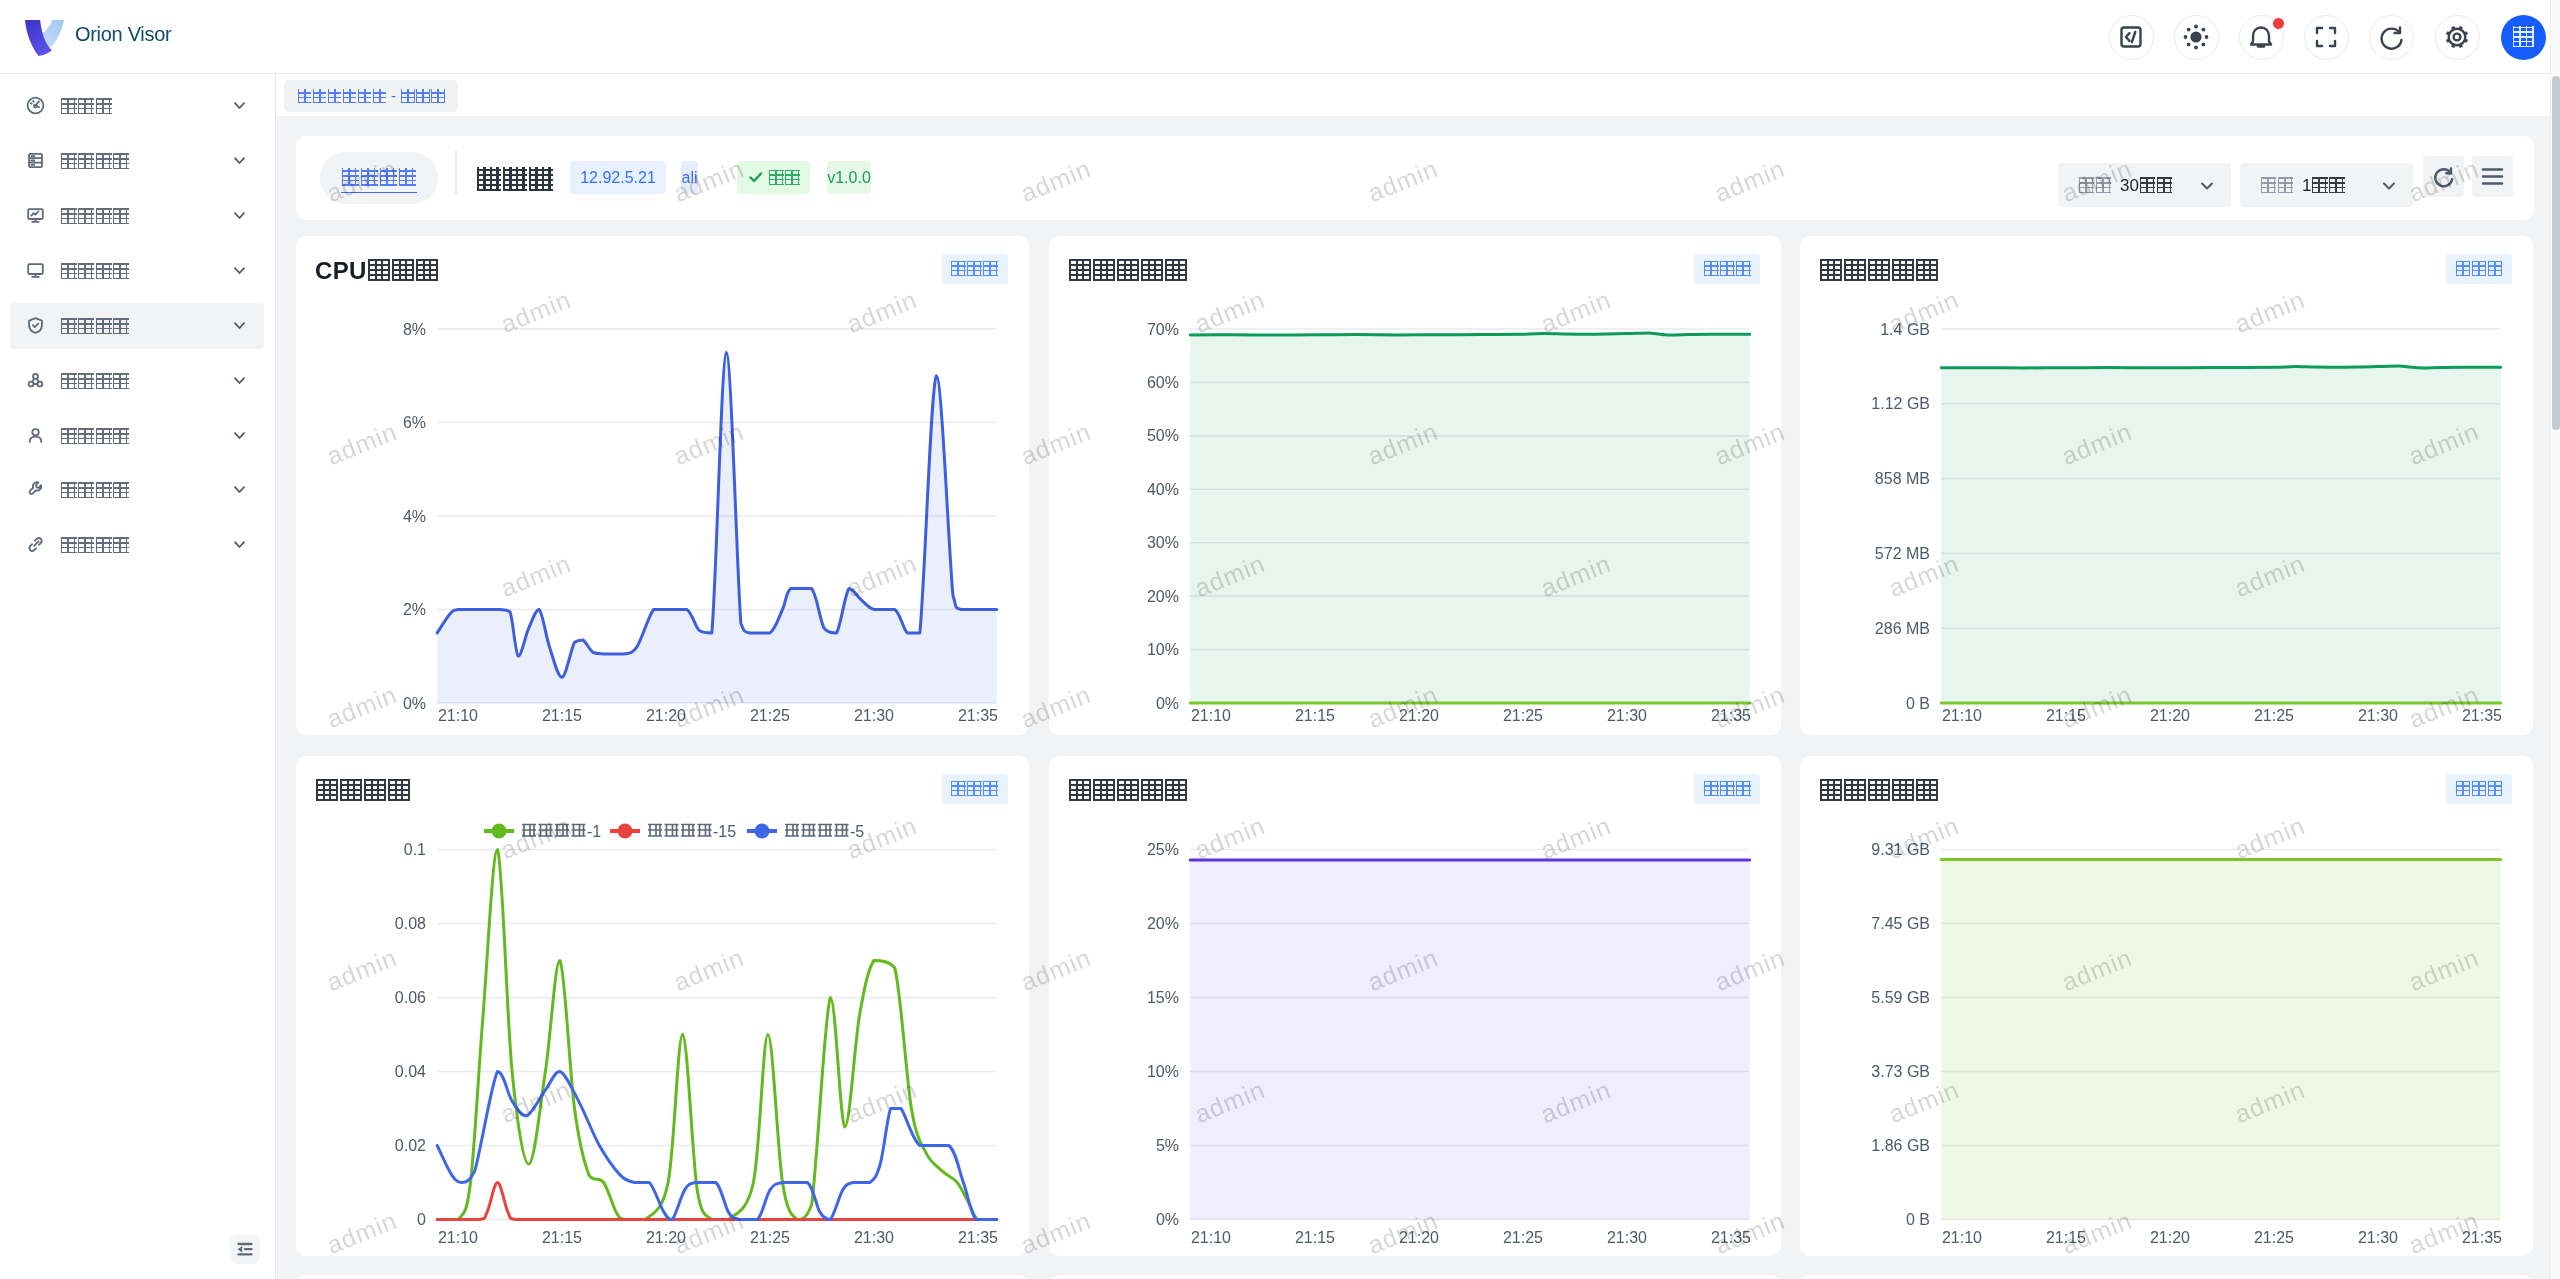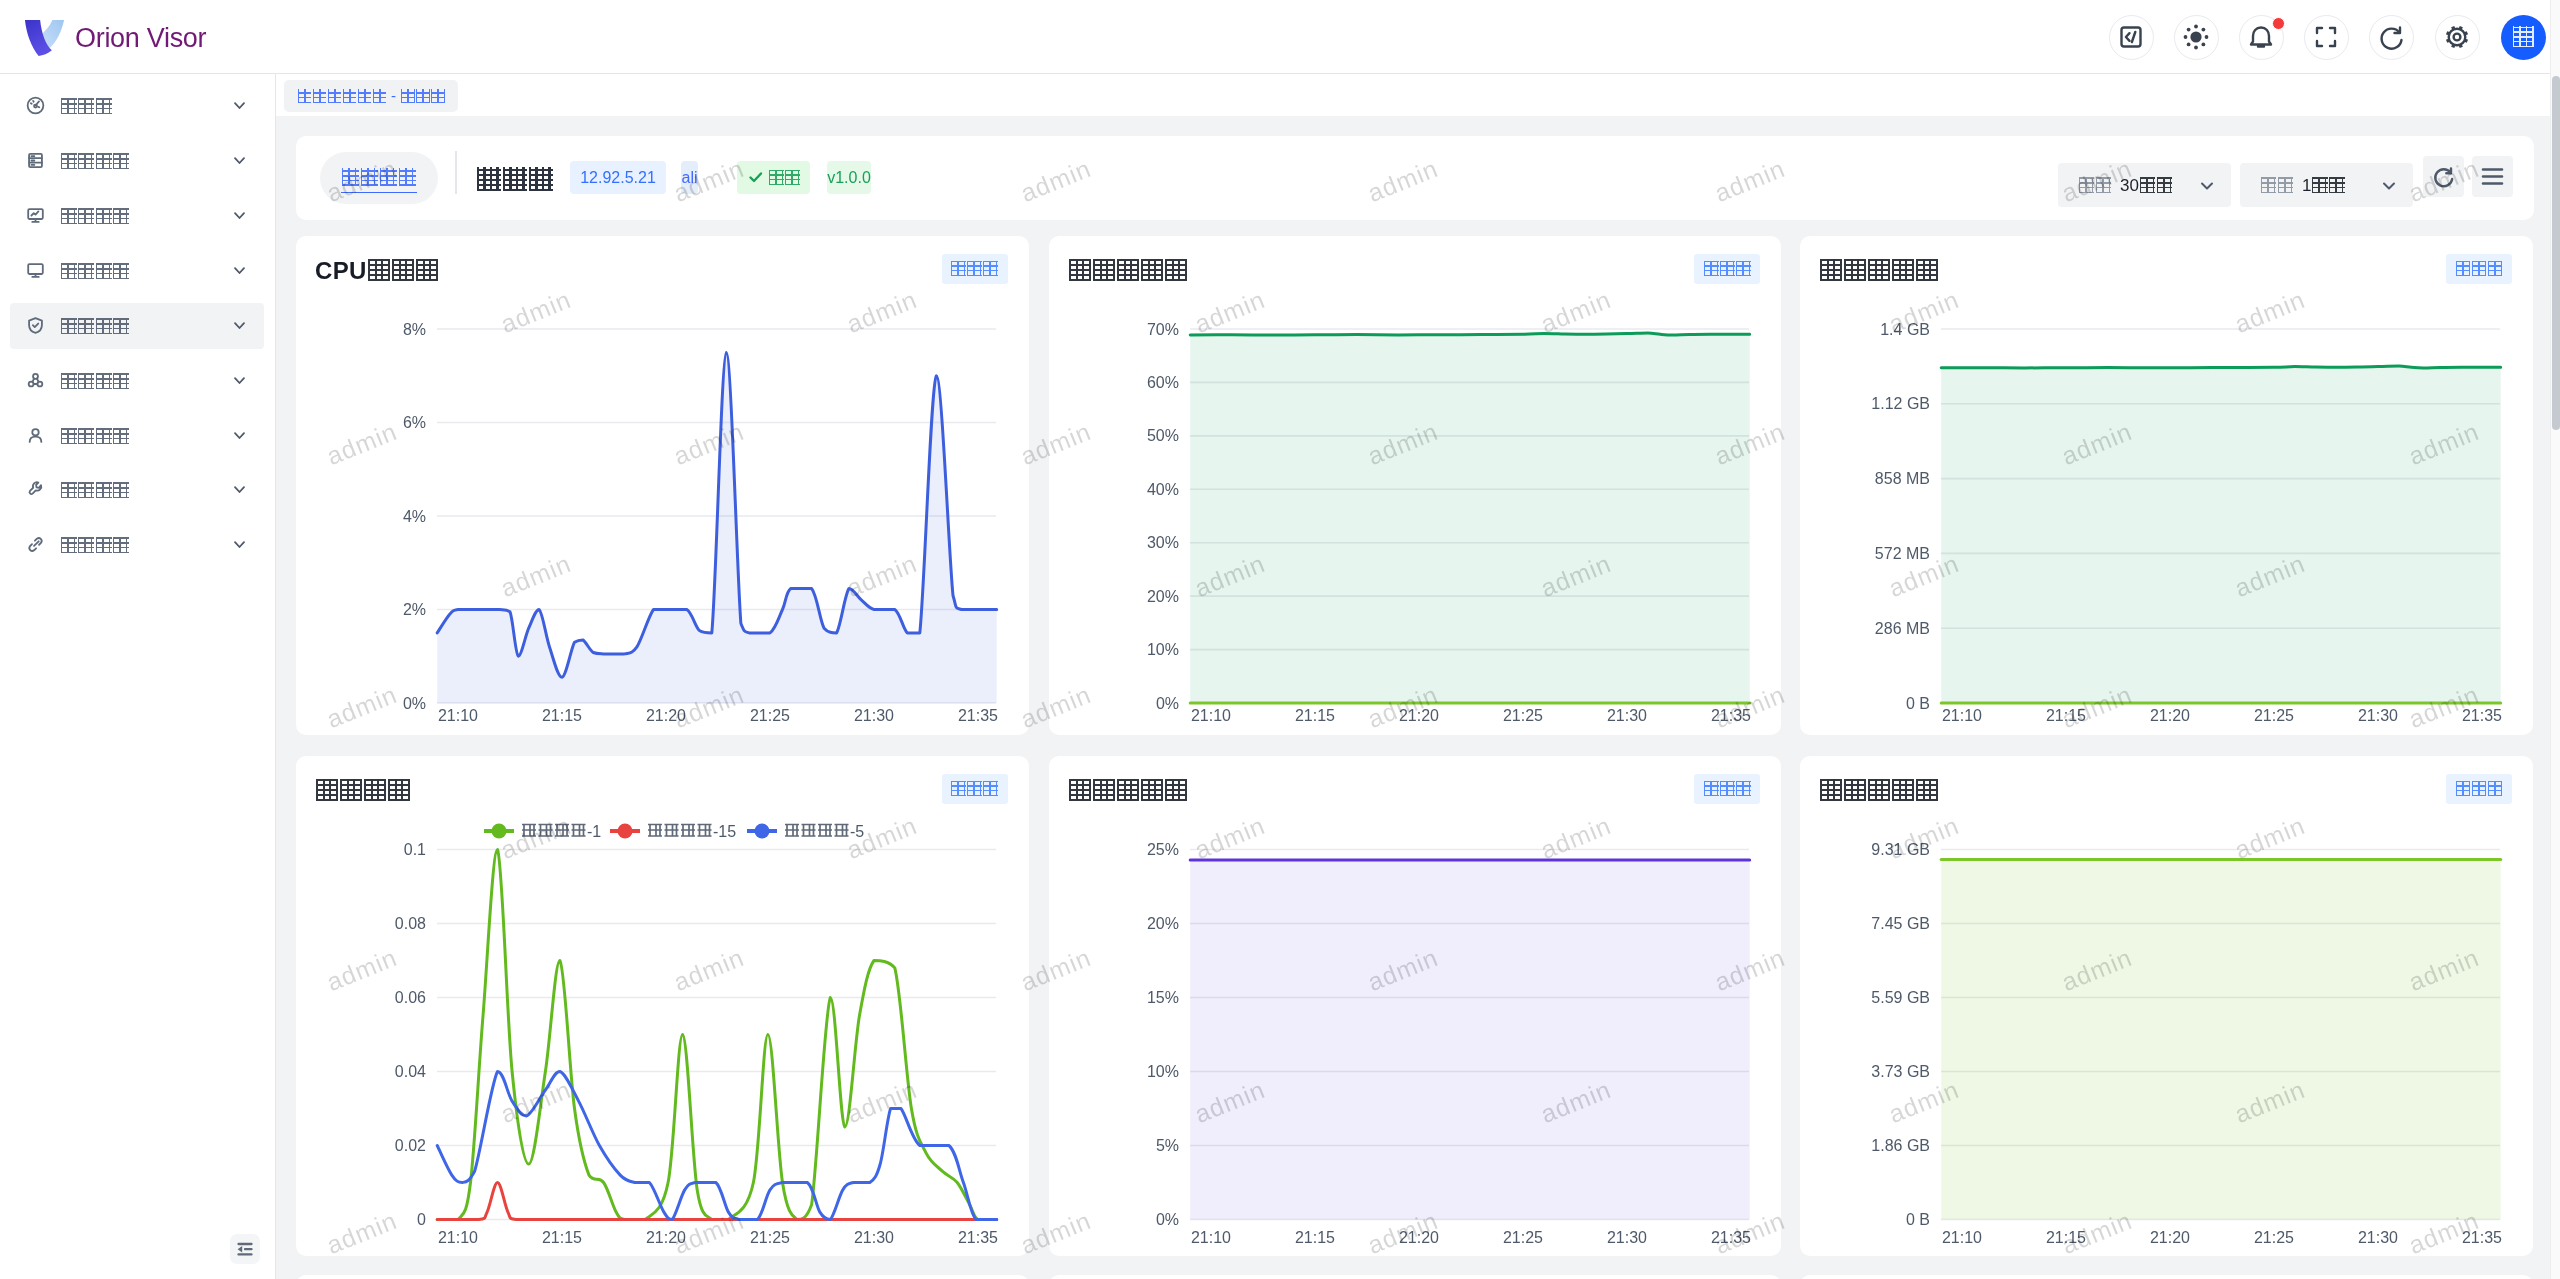--- a/index.html
+++ b/index.html
@@ -2,21 +2,21 @@
 <html><head><meta charset="utf-8">
 <style>
 *{margin:0;padding:0;box-sizing:border-box}
 html,body{width:2560px;height:1279px;overflow:hidden;font-family:"Liberation Sans",sans-serif;background:#F2F3F5;position:relative}
 i.zh,i.zhb,i.zha,i.zhw,i.zhu{display:inline-block;width:.92em;height:.92em;margin:0 .04em;vertical-align:-.1em;
 background:repeating-linear-gradient(0deg,currentColor 0 1.5px,transparent 1.5px 4.7px),repeating-linear-gradient(90deg,currentColor 0 1.5px,transparent 1.5px 6.5px);opacity:.88}
 i.zhb{background:repeating-linear-gradient(0deg,currentColor 0 2.2px,transparent 2.2px 5px),repeating-linear-gradient(90deg,currentColor 0 2.2px,transparent 2.2px 6.5px)}
 
 #topbar{position:absolute;left:0;top:0;width:2550px;height:74px;background:#fff;border-bottom:1px solid #E5E6EB;z-index:5}
 #logo{position:absolute;left:23px;top:19px}
-#brand{position:absolute;left:75px;top:23px;font-size:27px;color:#701a75;letter-spacing:-0.3px}
+#brand{position:absolute;left:75px;top:23px;font-size:20px;color:#0c4a6e;letter-spacing:-0.3px}
 .ticon{position:absolute;top:14.5px;width:45px;height:45px;border-radius:50%;border:1.5px solid #E8EAEE;background:#fff}
 .ticon svg{position:absolute;left:-1px;top:-1px}
 .reddot{position:absolute;right:-2px;top:1px;width:13px;height:13px;border-radius:50%;background:#F23C3C;border:1.5px solid #fff}
 #avatar{position:absolute;left:2501px;top:14.5px;width:45px;height:45px;border-radius:50%;background:#165DFF;color:#fff;text-align:center;line-height:45px;font-size:22px}
 
 #sidebar{position:absolute;left:0;top:74px;width:276px;height:1205px;background:#fff;border-right:1px solid #E5E6EB;z-index:4}
 .mi{position:absolute;left:10px;width:254px;height:46px;border-radius:4px;color:#4E5969;font-size:17.5px}
 .mi.sel{background:#F2F3F5}
 .mic{position:absolute;left:15px;top:12px;line-height:0}
 .mlab{position:absolute;left:50px;top:13px}

